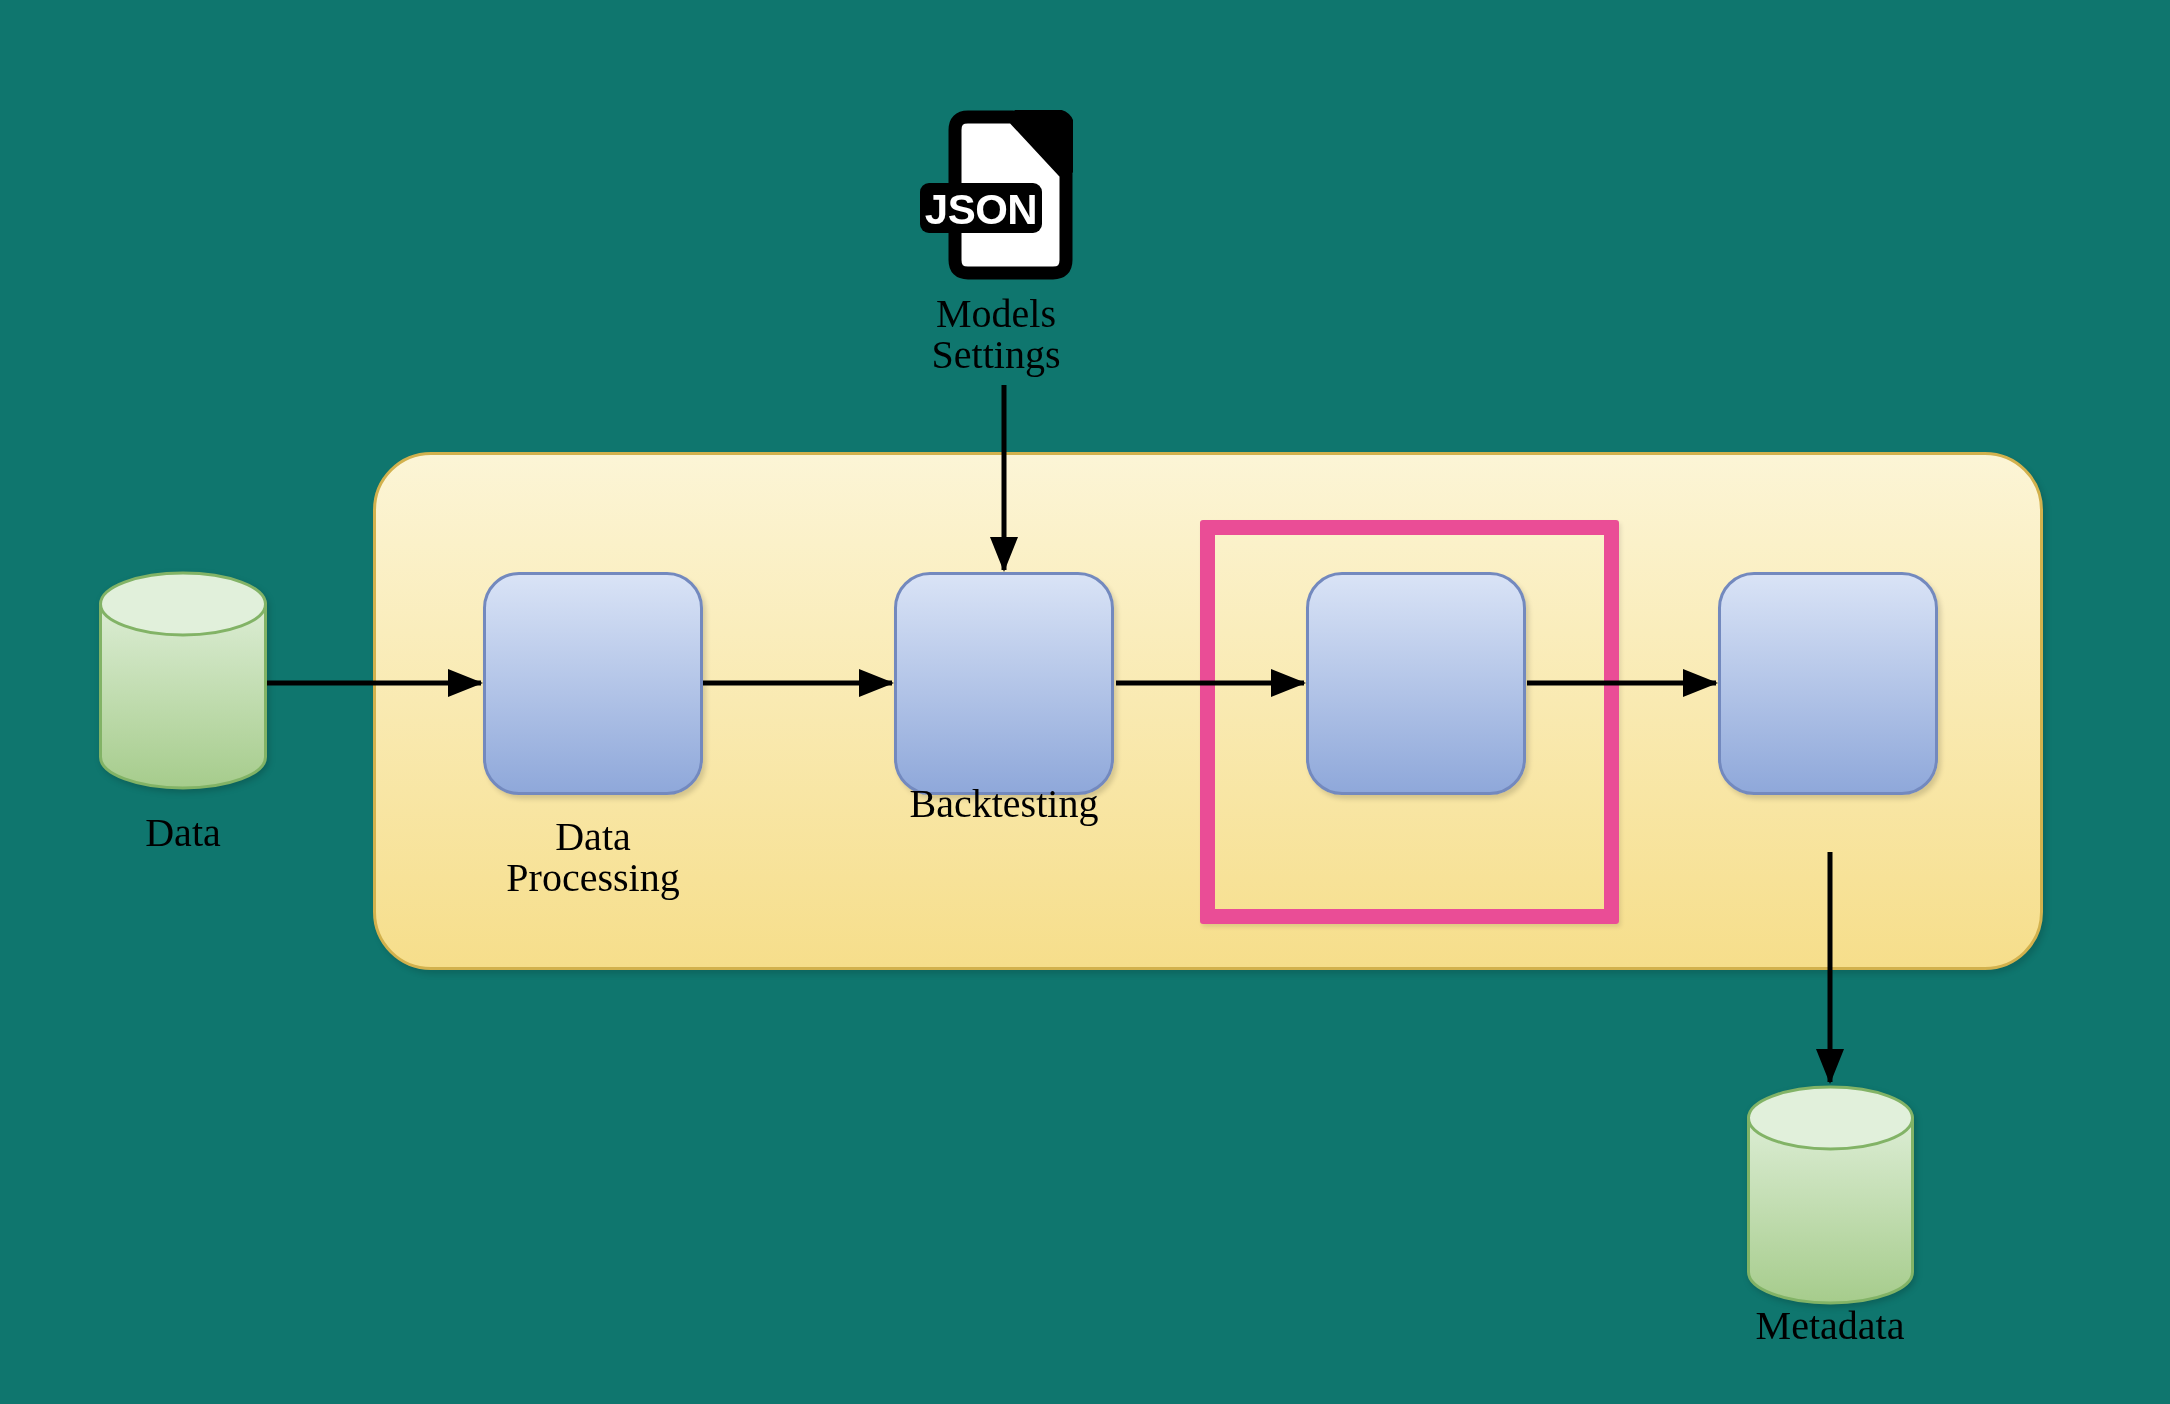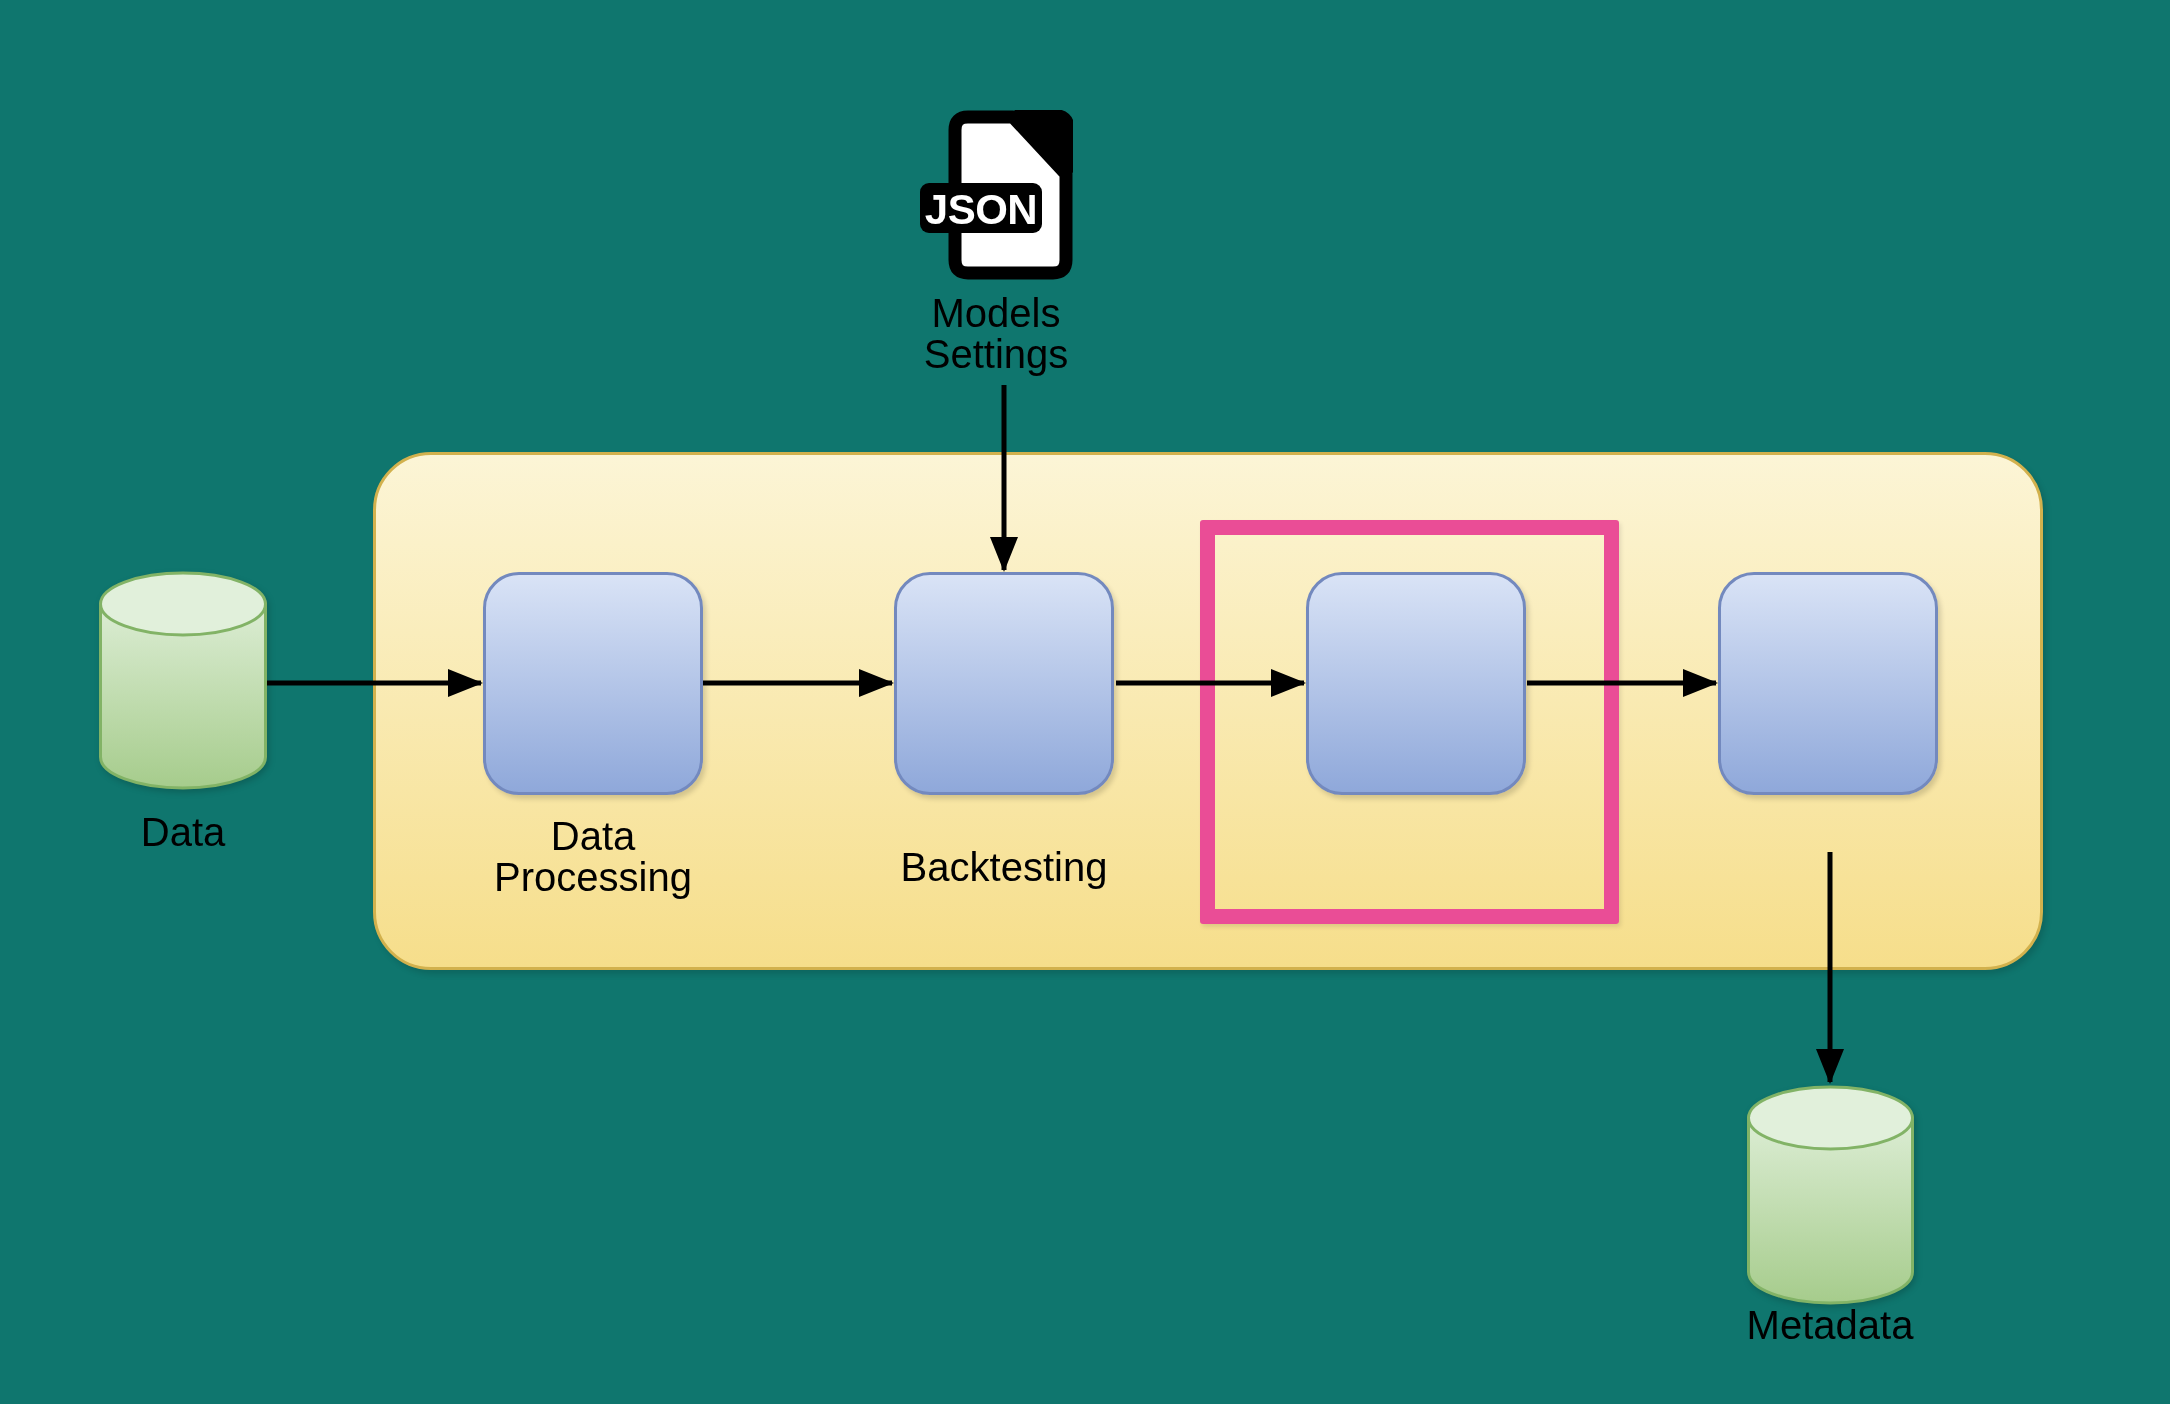--- a/index.html
+++ b/index.html
@@ -41,24 +41,24 @@
     left:1200px; top:520px; width:419px; height:404px;
     border:15px solid var(--highlight);
     border-radius:3px;
     box-sizing:border-box;
     box-shadow:2px 3px 4px rgba(0,0,0,0.10);
   }
 
   
   .lbl {
     color:var(--text); font-size:40px; line-height:41px;
-    text-align:center; white-space:nowrap;
+    text-align:center; white-space:nowrap;font-family:Liberation Serif, serif;
   }
   .lbl-dp { left:413px;  top:816px;  width:360px; }
-  .lbl-bt { left:824px;  top:847px;  width:360px; }
+  .lbl-bt { left:824px;  top:783px;  width:360px; }
   .lbl-sc { left:1236px; top:816px;  width:360px; }
   .lbl-lg { left:1648px; top:816px;  width:360px; }
   .lbl-data { left:33px;   top:812px;  width:300px; }
   .lbl-meta { left:1680px; top:1261px; width:300px;margin-top:44px; }
   .lbl-models { left:846px; top:293px; width:300px; }
 
   .cyl-svg { filter:drop-shadow(2px 3px 3px rgba(0,0,0,0.18)); }
   .cyl-data { left:99px;  top:571px; }
   .cyl-meta { left:1747px; top:1085px; }
 

